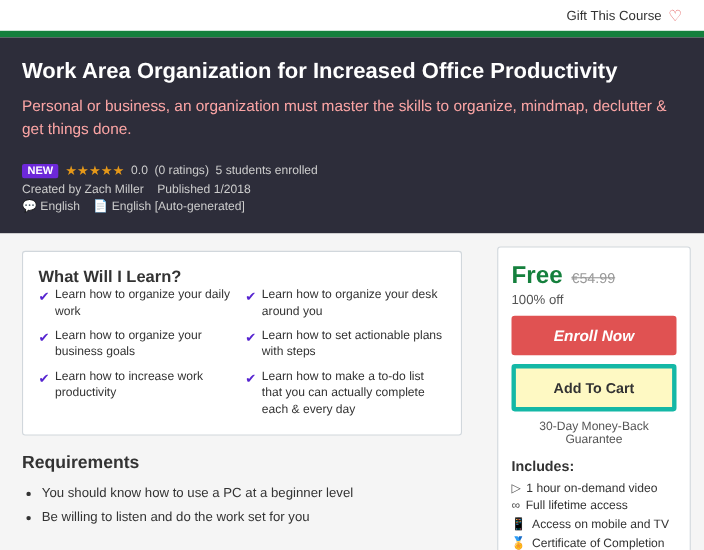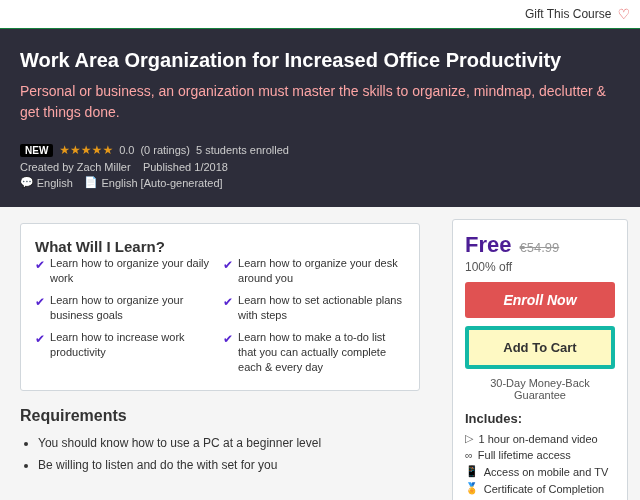--- a/index.html
+++ b/index.html
@@ -3,34 +3,34 @@
   <meta charset="utf-8">
   <style>
     * { box-sizing: border-box; margin: 0; padding: 0; }
     body { font-family: Arial, sans-serif; font-size: 13px; background: #f5f5f5; color: #333; width: 640px; min-height: 500px; overflow-x: hidden; }
 
     .top-bar {
       background: #fff;
       display: flex;
       justify-content: flex-end;
       align-items: center;
-      padding: 6px 10px;
-      border-bottom: 1px solid #15803d;
+      padding: 6px 20px;
+      border-bottom: 6px solid #15803d;
       font-size: 12px;
       color: #333;
     }
     .top-bar-link { color: #333; text-decoration: none; margin-right: 6px; font-size: 12px; }
     .heart-icon { color: #e05252; font-size: 14px; }
 
     .hero { background: #2d2d3a; color: #fff; padding: 18px 16px 18px 20px; display: flex; align-items: center; }
     .hero-content { flex: 1; }
     .hero-title { font-size: 20px; font-weight: bold; line-height: 1.3; margin-bottom: 8px; }
     .hero-desc { font-size: 14px; color: #fca5a5; margin-bottom: 20px; line-height: 1.5; }
     .hero-meta { display: flex; align-items: center; gap: 6px; margin-bottom: 4px; flex-wrap: wrap; }
-    .badge-new { background: #000000; color: #fff; font-size: 10px; font-weight: bold; padding: 1px 5px; border-radius: 2px; }
+    .badge-new { background: #6d28d9; color: #fff; font-size: 10px; font-weight: bold; padding: 1px 5px; border-radius: 2px; }
     .stars { color: #e59819; font-size: 12px; }
     .rating-text { font-size: 11px; color: #ccc; }
     .enrolled { font-size: 11px; color: #ccc; }
     .hero-author { font-size: 11px; color: #ccc; margin-bottom: 3px; }
     .hero-lang { font-size: 11px; color: #ccc; display: flex; gap: 12px; }
     .hero-lang span { display: flex; align-items: center; gap: 3px; }
 
     .hero-thumb { width: 120px; flex-shrink: 0; background: #555; border-radius: 3px; overflow: hidden; text-align: center; }
     .thumb-img { width: 120px; height: 80px; background: linear-gradient(135deg, #4a90d9 0%, #357abd 50%, #2c6fa8 100%); display: flex; align-items: center; justify-content: center; position: relative; }
     .play-btn { width: 28px; height: 28px; background: rgba(255,255,255,0.9); border-radius: 50%; display: flex; align-items: center; justify-content: center; cursor: pointer; }
@@ -48,21 +48,21 @@
     .check-icon { color: #5624d0; font-size: 12px; margin-top: 1px; flex-shrink: 0; }
 
     .section-title { font-size: 16px; font-weight: bold; margin-bottom: 10px; }
     .requirements { margin-bottom: 16px; }
     .requirements ul { margin-left: 18px; }
     .requirements ul li { font-size: 12px; margin-bottom: 5px; line-height: 1.4; }
 
     
     .price-box { background: #fff; border: 1px solid #d1d7dc; border-radius: 3px; padding: 12px; margin-bottom: 12px; }
     .price-row { display: flex; align-items: baseline; gap: 8px; margin-bottom: 2px; }
-    .price-free { font-size: 22px; font-weight: bold; color: #4c1d95; }
+    .price-free { font-size: 22px; font-weight: bold; color: #15803d; }
     .price-original { font-size: 13px; color: #999; text-decoration: line-through; }
     .price-discount { font-size: 12px; color: #555; margin-bottom: 8px; }
     .enroll-btn { width: 100%; background: #e05252; color: #fff; border: none; border-radius: 3px; padding: 10px; font-size: 14px; font-weight: bold; cursor: pointer; margin-bottom: 8px; font-style: italic; }
     .cart-btn { width: 100%; background: #fef9c3; color: #333; border: 4px solid #14b8a6; border-radius: 3px; padding: 10px; font-size: 13px; font-weight: bold; cursor: pointer; margin-bottom: 8px; }
     .guarantee { font-size: 11px; text-align: center; color: #555; margin-bottom: 10px; }
     .includes-title { font-size: 13px; font-weight: bold; margin-bottom: 6px; }
     .includes-list { list-style: none; padding: 0; }
     .includes-list li { font-size: 11px; color: #333; margin-bottom: 4px; display: flex; align-items: center; gap: 5px; }
     .includes-icon { font-size: 11px; color: #555; }
   </style>
@@ -128,21 +128,21 @@
           <span class="check-icon">✔</span>
           <span>Learn how to make a to-do list that you can actually complete each &amp; every day</span>
         </div>
       </div>
     </div>
 
     <div class="requirements">
       <div class="section-title">Requirements</div>
       <ul>
         <li>You should know how to use a PC at a beginner level</li>
-        <li>Be willing to listen and do the with set for you</li>
+        <li>Be willing to listen and do the work set for you</li>
       </ul>
     </div>
 
   </div>
 
   <div class="sidebar">
     <div class="price-box">
       <div class="price-row">
         <span class="price-free">Free</span>
         <span class="price-original">€54.99</span>

